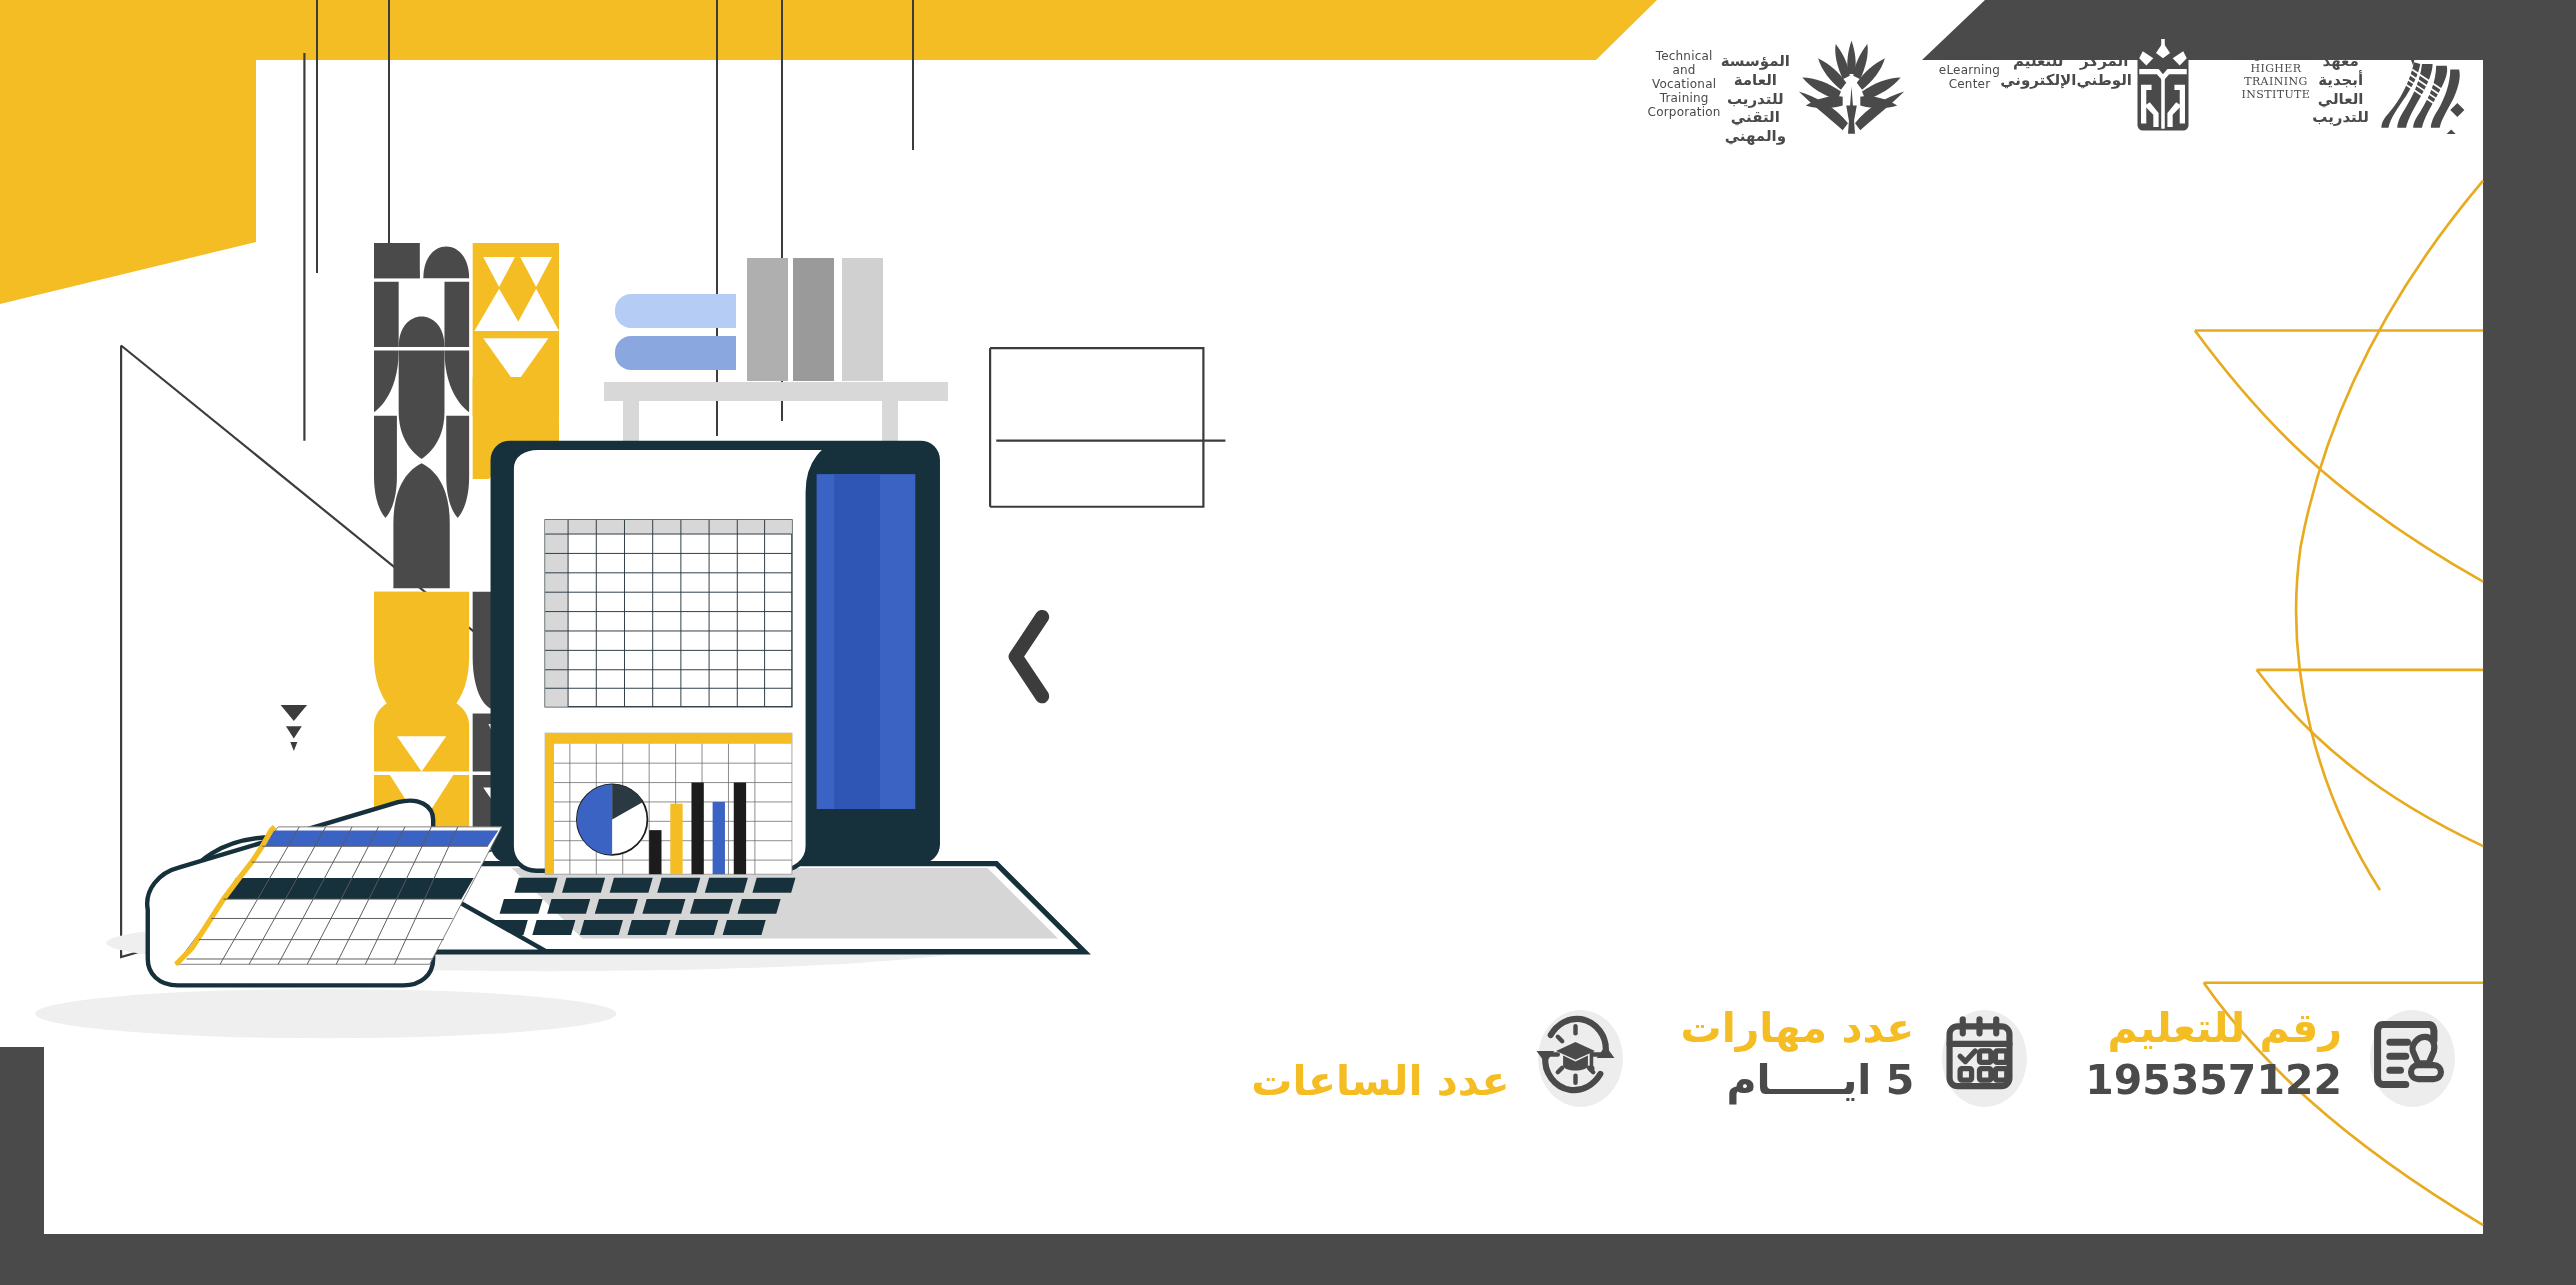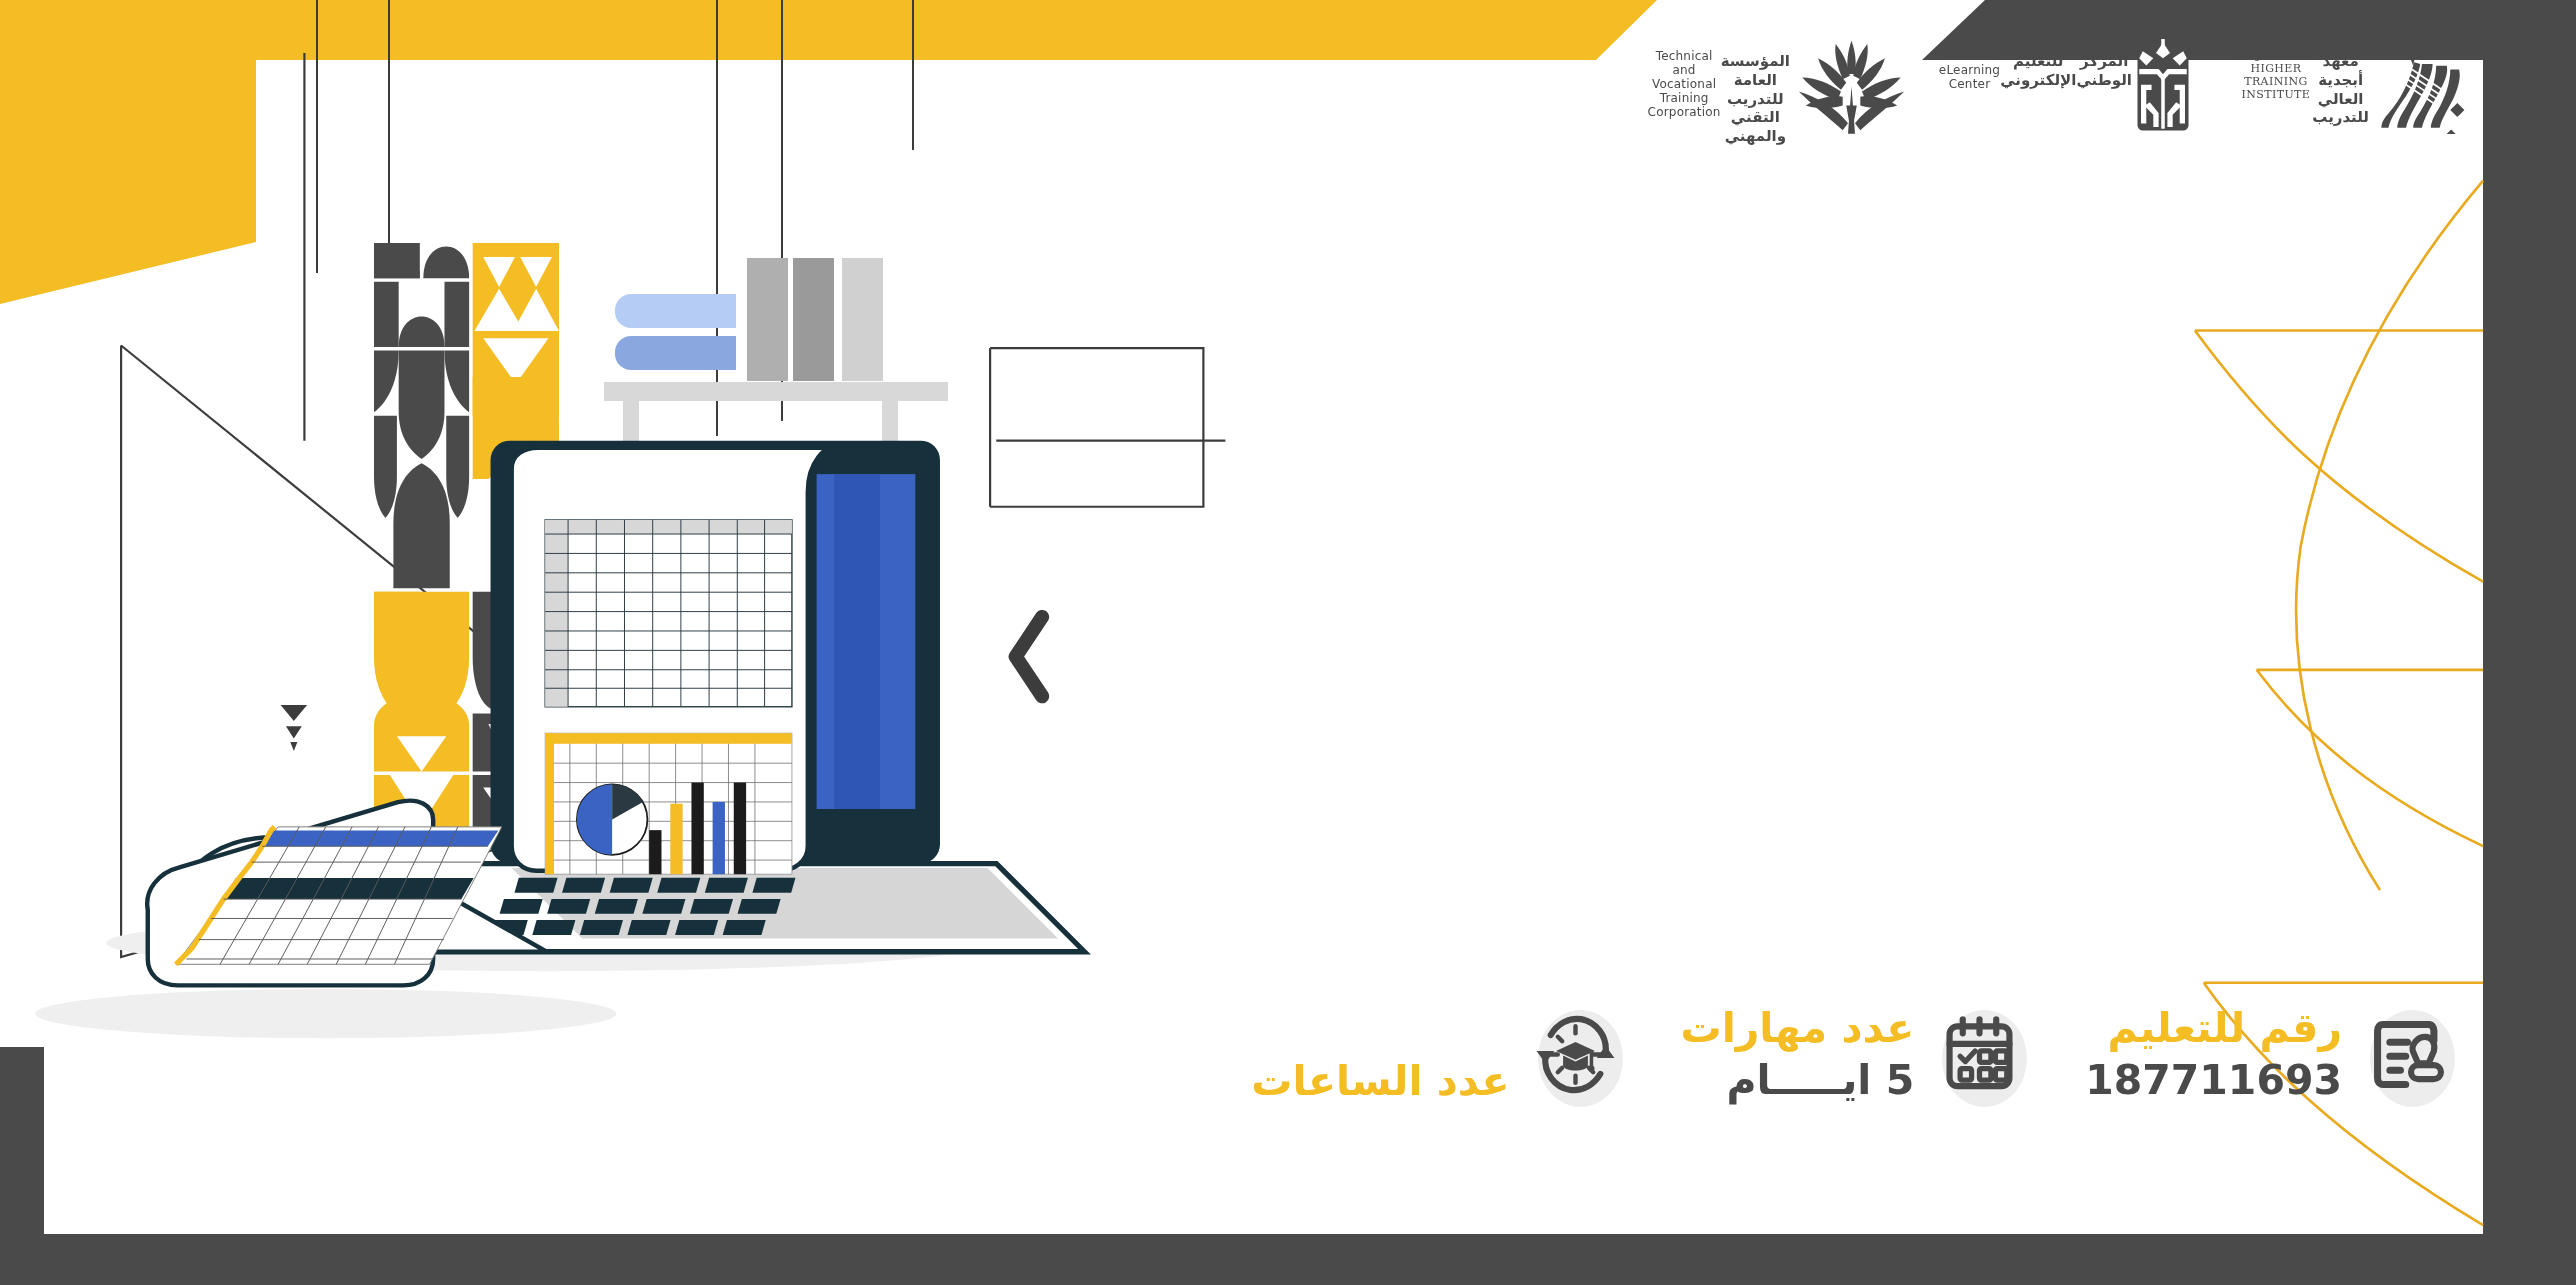--- a/index.html
+++ b/index.html
@@ -445,21 +445,21 @@
             <path d="M26,64 L38,64"></path>
           </g>
           <g fill="none" stroke="#4A4A4A" stroke-width="7" stroke-linejoin="round">
             <path d="M66,26 C74,26 78,34 76,42 L70,56 L58,56 L52,42 C50,34 58,26 66,26 Z"></path>
             <rect x="50" y="58" width="34" height="16" rx="8" fill="#EDEDED"></rect>
           </g>
         </svg>
       </div>
       <div class="info-text">
         <div class="info-label">رقم للتعليم</div>
-        <div class="info-value">187711693</div>
+        <div class="info-value">195357122</div>
       </div>
     </div>
 
     <div class="info-item">
       <div class="info-icon">
         <div class="blob"></div>
         <svg width="81" height="81" viewBox="0 0 92 92">
           <g fill="none" stroke="#4A4A4A" stroke-width="7" stroke-linecap="round" stroke-linejoin="round">
             <rect x="12" y="14" width="68" height="68" rx="9"></rect>
             <path d="M12,34 L80,34"></path>

